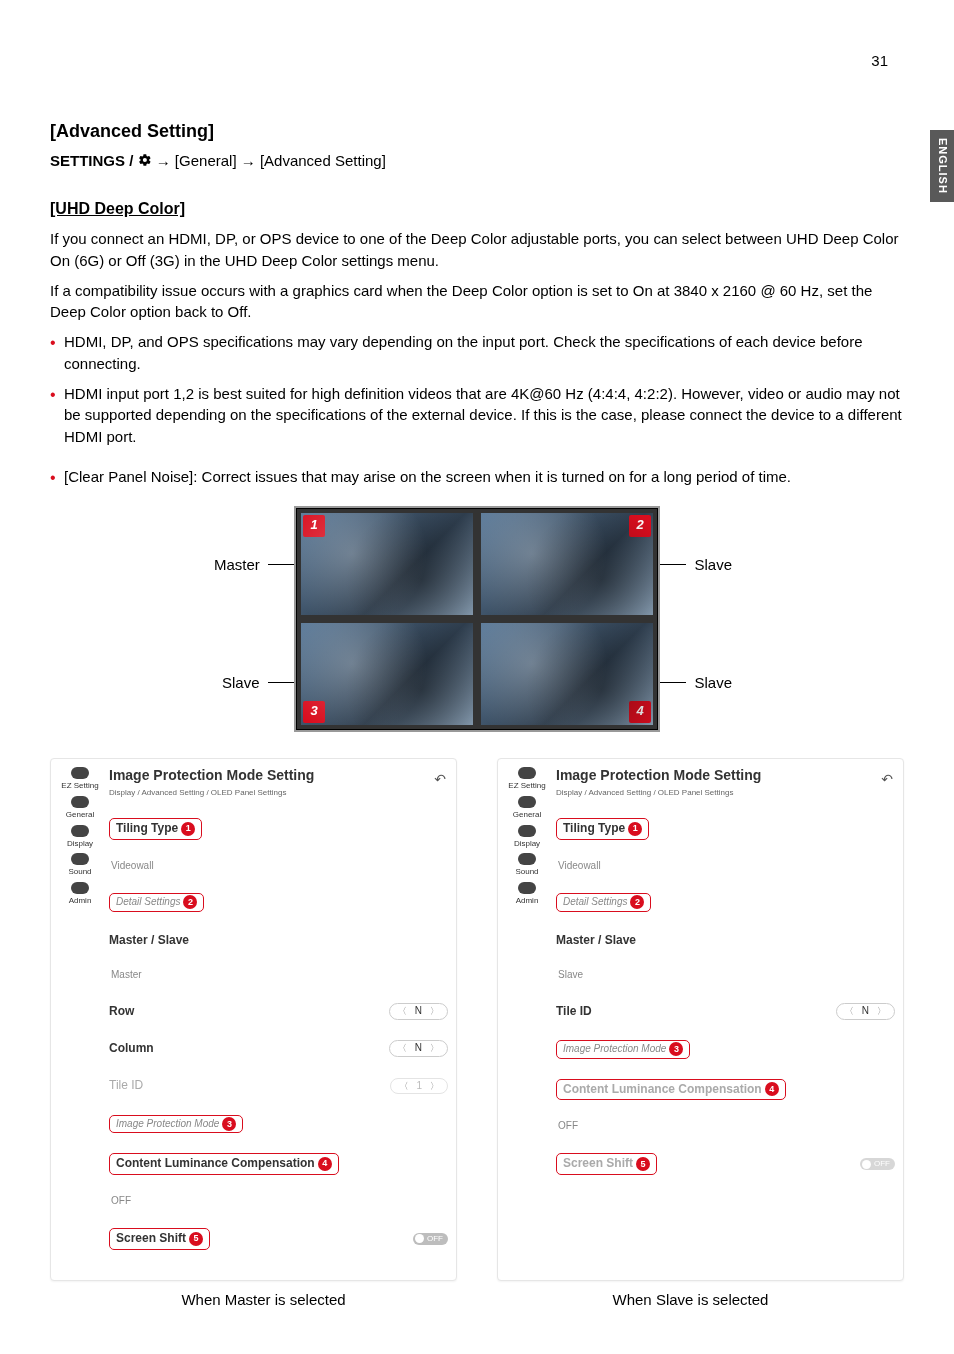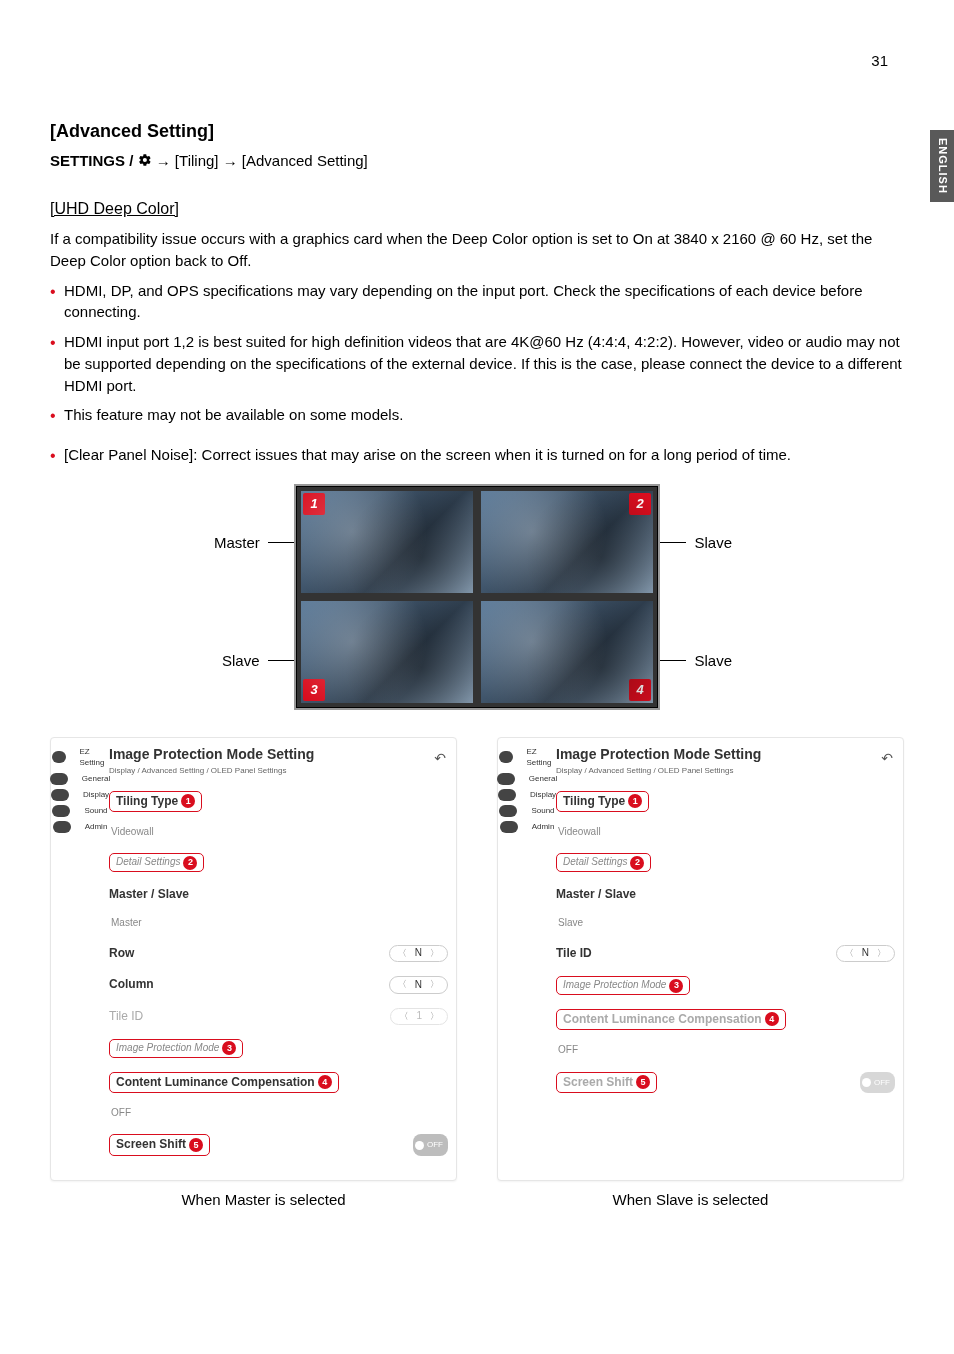--- a/index.html
+++ b/index.html
@@ -32,21 +32,21 @@
     font-size: 11px;
     font-weight: bold;
     letter-spacing: 1px;
   }
   .content { margin-top: 70px; }
   h2.section-title { font-size: 18px; font-weight: bold; margin-bottom: 6px; }
   .settings-path { font-size: 15px; font-weight: bold; margin-bottom: 24px; }
   .settings-path .reg { font-weight: normal; }
   .arrow { font-weight: bold; }
   .gear { display:inline-block; vertical-align:middle; }
-  h3.sub-title { font-size: 16px; font-weight: normal; text-decoration: underline; margin-bottom: 8px; margin-top: 10px; }
+  h3.sub-title { font-size: 16px; font-weight: bold; text-decoration: underline; margin-bottom: 8px; margin-top: 10px; }
   p.body { margin-bottom: 8px; }
   ul.bullets { list-style: none; padding-left: 0; margin: 6px 0 18px 0; }
   ul.bullets li { position: relative; padding-left: 14px; margin-bottom: 8px; }
   ul.bullets li::before { content: "•"; color: #d90d1e; position: absolute; left: 0; top: 0; font-size: 16px; }
   .diagram-block { text-align: center; margin: 14px 0 24px 0; }
   .diagram-wrap { display: inline-block; position: relative; }
   .video-wall {
     display: inline-block;
     border: 2px solid #999;
     background: #000;
@@ -93,27 +93,27 @@
     border-radius: 4px;
     background: #fff;
     box-shadow: 0 1px 2px rgba(0,0,0,.05);
     padding: 6px 8px 10px 6px;
     font-size: 11px;
     color: #333;
     position: relative;
   }
   .panel-inner { display:flex; }
   .side-nav { width: 46px; display:flex; flex-direction:column; gap:4px; align-items:center; padding-top: 2px; }
-  .nav-item { display:flex; flex-direction:row; align-items:center; font-size:8px; color:#333; gap:14px;}
+  .nav-item { display:flex; flex-direction:column; align-items:center; font-size:8px; color:#333; gap:1px;}
   .nav-dot { width:18px; height:12px; background:#444; border-radius:6px; }
   .panel-body { flex:1; padding-left:6px; }
   .panel-title { font-weight:bold; font-size:14px; margin-bottom:1px; }
   .panel-crumb { font-size:8px; color:#666; margin-bottom:5px; }
   .back-icon { position:absolute; top:10px; right:10px; font-size:14px; color:#555; }
-  .rowline { font-size:12px; margin:14px 0; display:flex; }
+  .rowline { font-size:12px; margin:20px 0; display:flex; align-items:center; }
   .opt-box { border:1.5px solid #d90d1e; border-radius:5px; padding:1px 6px; display:inline-flex; align-items:center; }
   .opt-label { font-weight:bold; font-size:12px; }
   .sub-label { font-size:10px; color:#888; margin-left:2px; margin-top:-1px; margin-bottom:3px; }
   .greyed { color:#aaa; }
   .spinner { margin-left:auto; display:inline-flex; align-items:center; gap:8px; border:1px solid #ccc; border-radius:10px; padding:0 8px; font-size:10px; }
   .spinner.disabled { color:#bbb; border-color:#e4e4e4; }
   .chev { color:#888; font-size:9px; }
   .toggle-off { margin-left:auto; display:inline-flex; align-items:center; background:#bdbdbd; color:#fff; border-radius:8px; padding:0 5px 0 2px; font-size:8px; gap:3px; }
   .toggle-knob { width:9px; height:9px; background:#fff; border-radius:50%; }
   .num-badge {
@@ -135,29 +135,29 @@
 
   <h2 class="section-title">[Advanced Setting]</h2>
 
   <div class="settings-path">
     <span>SETTINGS / </span>
     <span class="gear">
       <svg width="14" height="14" viewBox="0 0 24 24" fill="#000">
           <path d="M19.14,12.94a7.07,7.07,0,0,0,.05-.94,7.07,7.07,0,0,0-.05-.94l2.11-1.65a.5.5,0,0,0,.12-.64l-2-3.46a.5.5,0,0,0-.61-.22l-2.49,1a7,7,0,0,0-1.63-.94l-.38-2.65A.5.5,0,0,0,13.77,2H9.77a.5.5,0,0,0-.49.42L8.9,5.07a7,7,0,0,0-1.63.94l-2.49-1a.5.5,0,0,0-.61.22l-2,3.46a.5.5,0,0,0,.12.64L4.4,11.06a7.07,7.07,0,0,0-.05.94,7.07,7.07,0,0,0,.05.94L2.29,14.59a.5.5,0,0,0-.12.64l2,3.46a.5.5,0,0,0,.61.22l2.49-1a7,7,0,0,0,1.63.94l.38,2.65a.5.5,0,0,0,.49.42h4a.5.5,0,0,0,.49-.42l.38-2.65a7,7,0,0,0,1.63-.94l2.49,1a.5.5,0,0,0,.61-.22l2-3.46a.5.5,0,0,0-.12-.64ZM11.77,15.5A3.5,3.5,0,1,1,15.27,12,3.5,3.5,0,0,1,11.77,15.5Z"></path>
         </svg>
     </span>
-    <span class="reg"> <span class="arrow">→</span> <span>[Tiling]</span> <span class="arrow">→</span> <span>[Advanced Setting]</span></span>
+    <span class="reg"> <span class="arrow">→</span> <span>[General]</span> <span class="arrow">→</span> <span>[Advanced Setting]</span></span>
   </div>
 
   <h3 class="sub-title">[UHD Deep Color]</h3>
+  <p class="body">If you connect an HDMI, DP, or OPS device to one of the Deep Color adjustable ports, you can select between UHD Deep Color On (6G) or Off (3G) in the UHD Deep Color settings menu.</p>
   <p class="body">If a compatibility issue occurs with a graphics card when the Deep Color option is set to On at 3840 x 2160 @ 60 Hz, set the Deep Color option back to Off.</p>
   <ul class="bullets">
     <li>HDMI, DP, and OPS specifications may vary depending on the input port. Check the specifications of each device before connecting.</li>
     <li>HDMI input port 1,2 is best suited for high definition videos that are 4K@60 Hz (4:4:4, 4:2:2). However, video or audio may not be supported depending on the specifications of the external device. If this is the case, please connect the device to a different HDMI port.</li>
-    <li>This feature may not be available on some models.</li>
   </ul>
 
   <ul class="bullets">
     <li>[Clear Panel Noise]: Correct issues that may arise on the screen when it is turned on for a long period of time.</li>
   </ul>
 
   <div class="diagram-block">
     <div class="diagram-wrap">
       <span class="diag-label dl-master">Master</span>
       <span class="diag-label dl-slave-tr">Slave</span>

